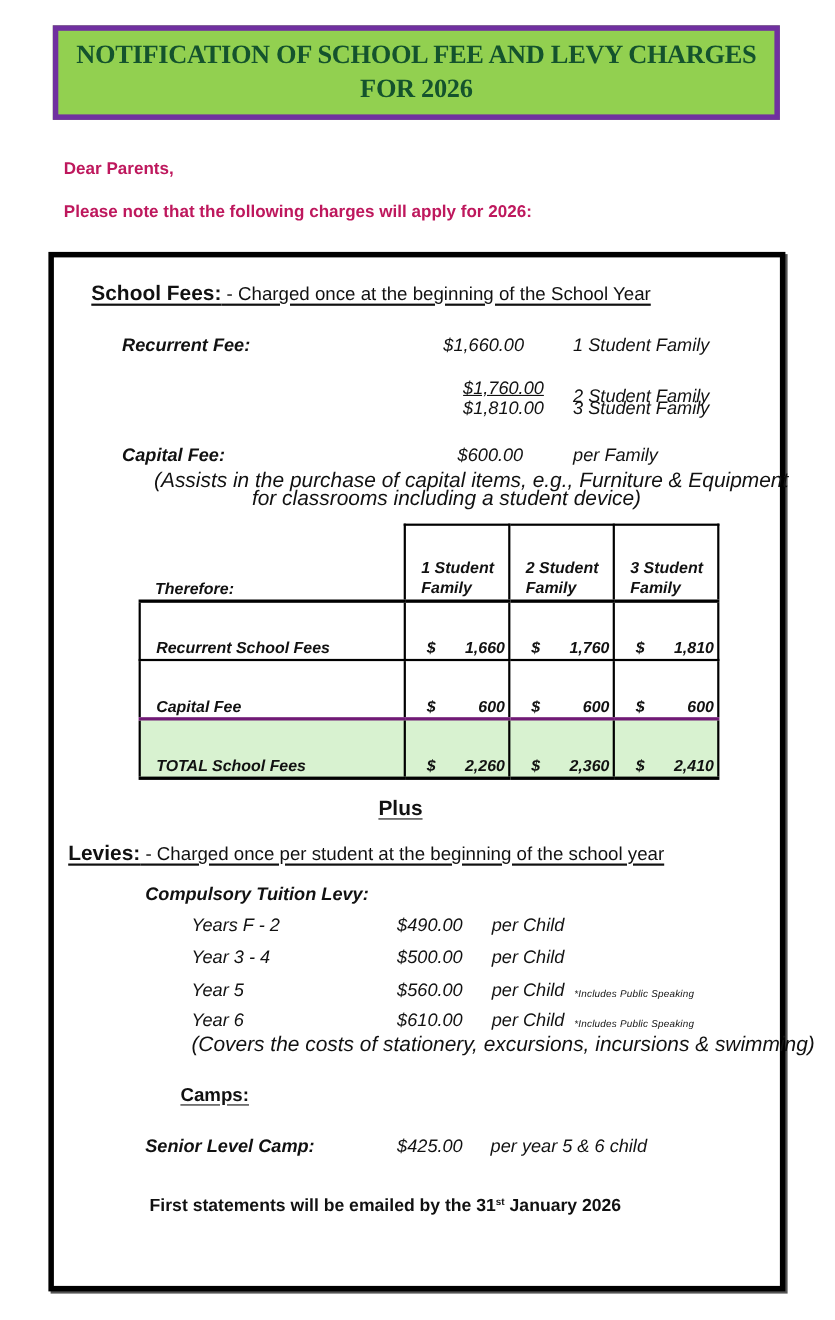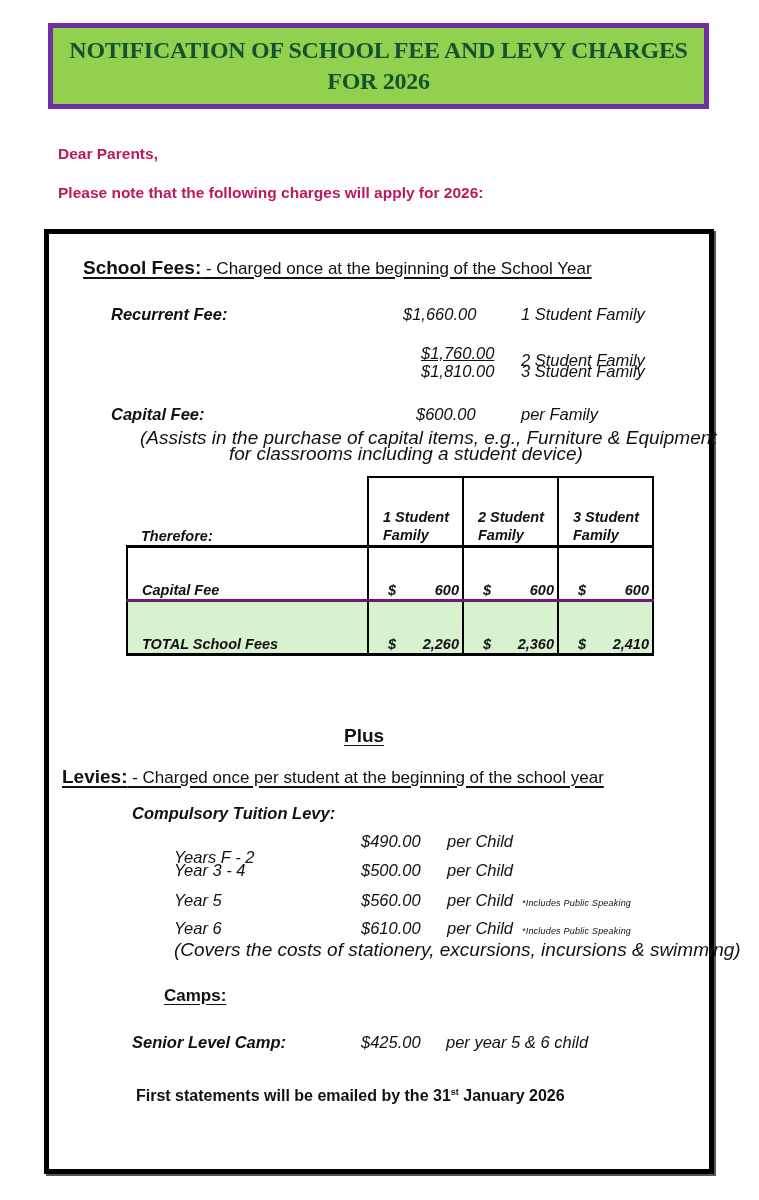--- a/index.html
+++ b/index.html
@@ -87,20 +87,41 @@
     <td class="c">
           <div>2 Student</div>
           <div>Family</div>
         </td>
     <td class="c">
           <div>3 Student</div>
           <div>Family</div>
         </td>
   </tr>
   <tr class="row">
+    <td class="lbl">Recurrent School Fees</td>
+    <td>
+          <div class="money">
+            <span class="sym">$</span>
+            <span>1,660</span>
+          </div>
+        </td>
+    <td>
+          <div class="money">
+            <span class="sym">$</span>
+            <span>1,760</span>
+          </div>
+        </td>
+    <td>
+          <div class="money">
+            <span class="sym">$</span>
+            <span>1,810</span>
+          </div>
+        </td>
+  </tr>
+  <tr class="row">
     <td class="lbl">Capital Fee</td>
     <td>
           <div class="money">
             <span class="sym">$</span>
             <span>600</span>
           </div>
         </td>
     <td>
           <div class="money">
             <span class="sym">$</span>
@@ -139,21 +160,21 @@
   </table>
 
 <div class="abs" style="left:344px; top:725px; font-weight:bold; font-size:19px; text-decoration:underline; text-underline-offset:3px;">Plus</div>
 
 <div class="abs sec-head" style="left:62px; top:766px;">
   <b>Levies:</b><span> - Charged once per student at the beginning of the school year</span>
 </div>
 
 <div class="abs itb" style="left:132px; top:804px;">Compulsory Tuition Levy:</div>
 
-<div class="abs it" style="left:174px; top:832px;margin-top:16px;">Years F - 2</div>
+<div class="abs it" style="left:174px; top:832px;">Years F - 2</div>
 <div class="abs it" style="left:361px; top:832px;">$490.00</div>
 <div class="abs it" style="left:447px; top:832px;">per Child</div>
 
 <div class="abs it" style="left:174px; top:861px;">Year 3 - 4</div>
 <div class="abs it" style="left:361px; top:861px;">$500.00</div>
 <div class="abs it" style="left:447px; top:861px;">per Child</div>
 
 <div class="abs it" style="left:174px; top:891px;">Year 5</div>
 <div class="abs it" style="left:361px; top:891px;">$560.00</div>
 <div class="abs it" style="left:447px; top:891px;">per Child</div>

